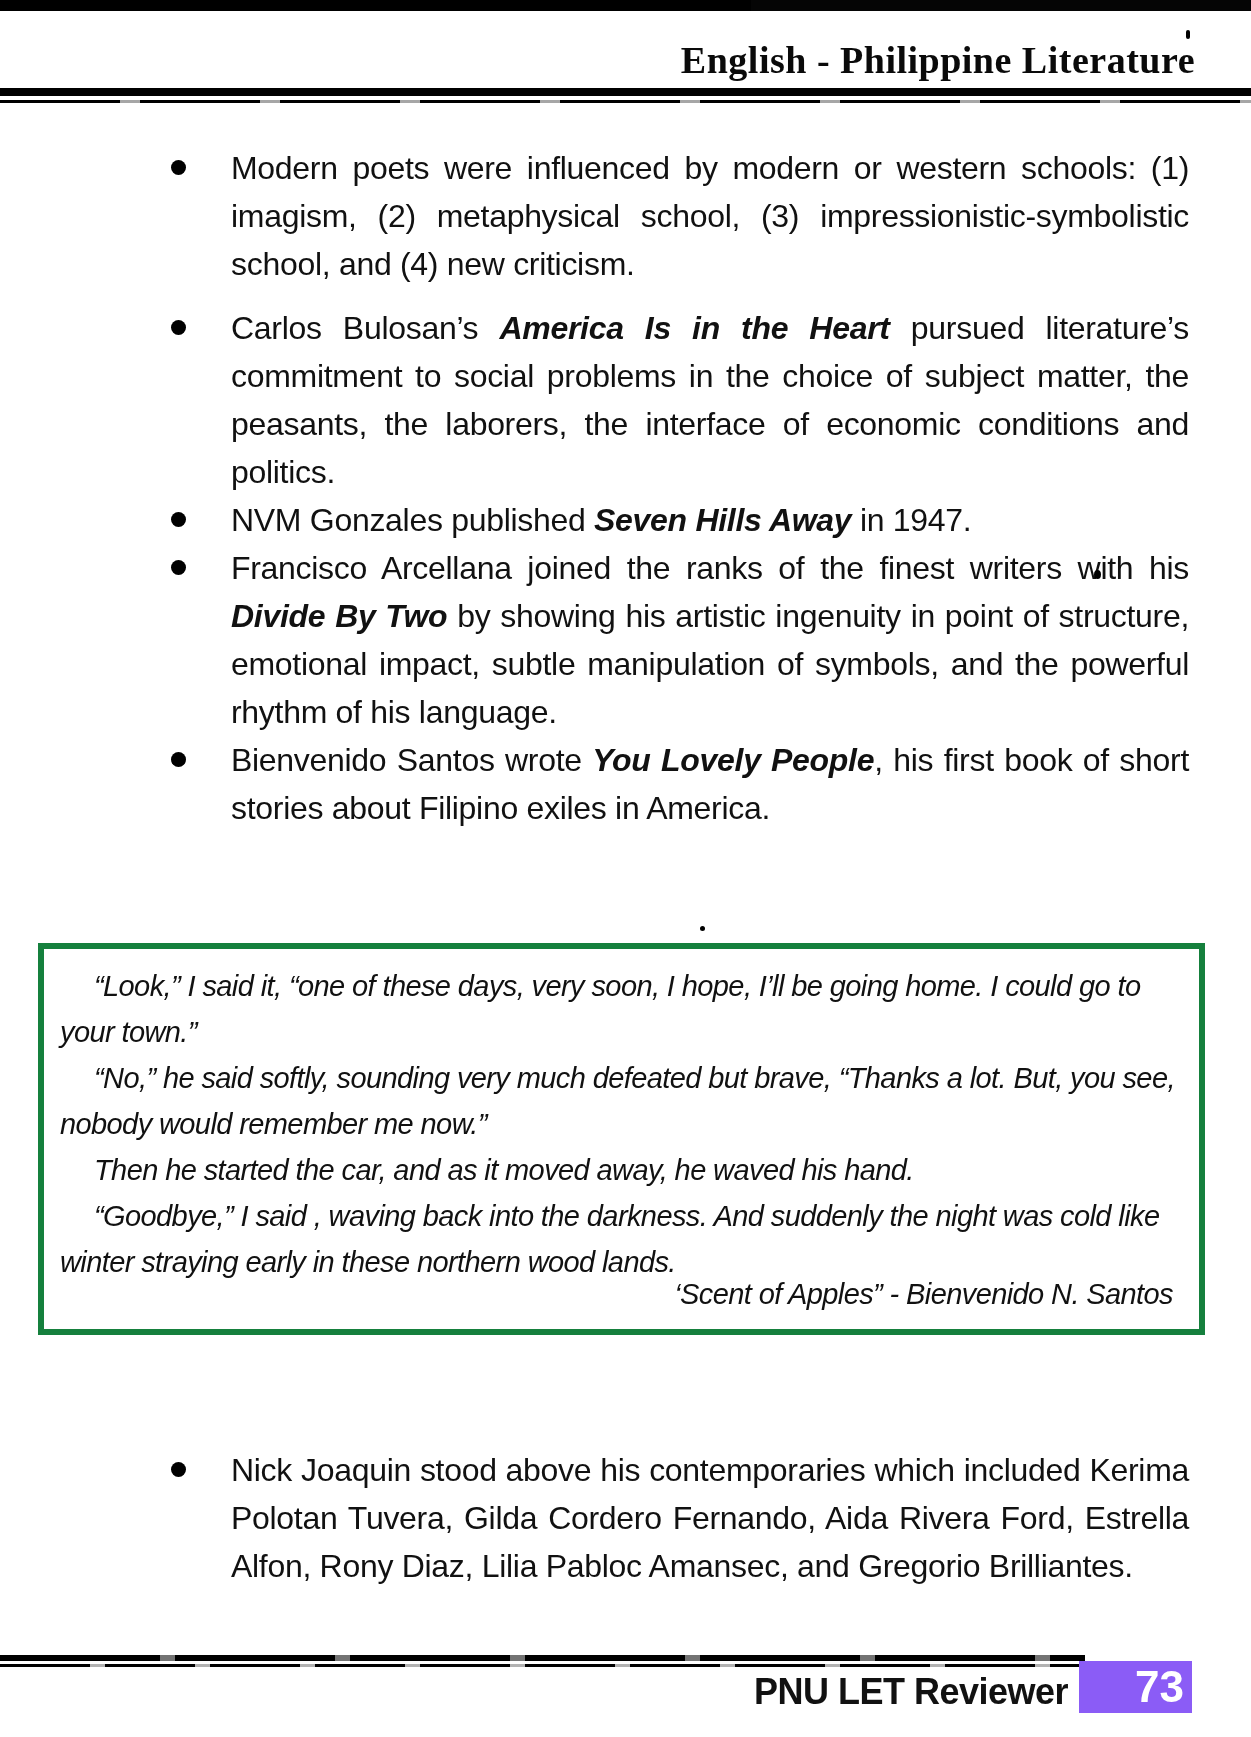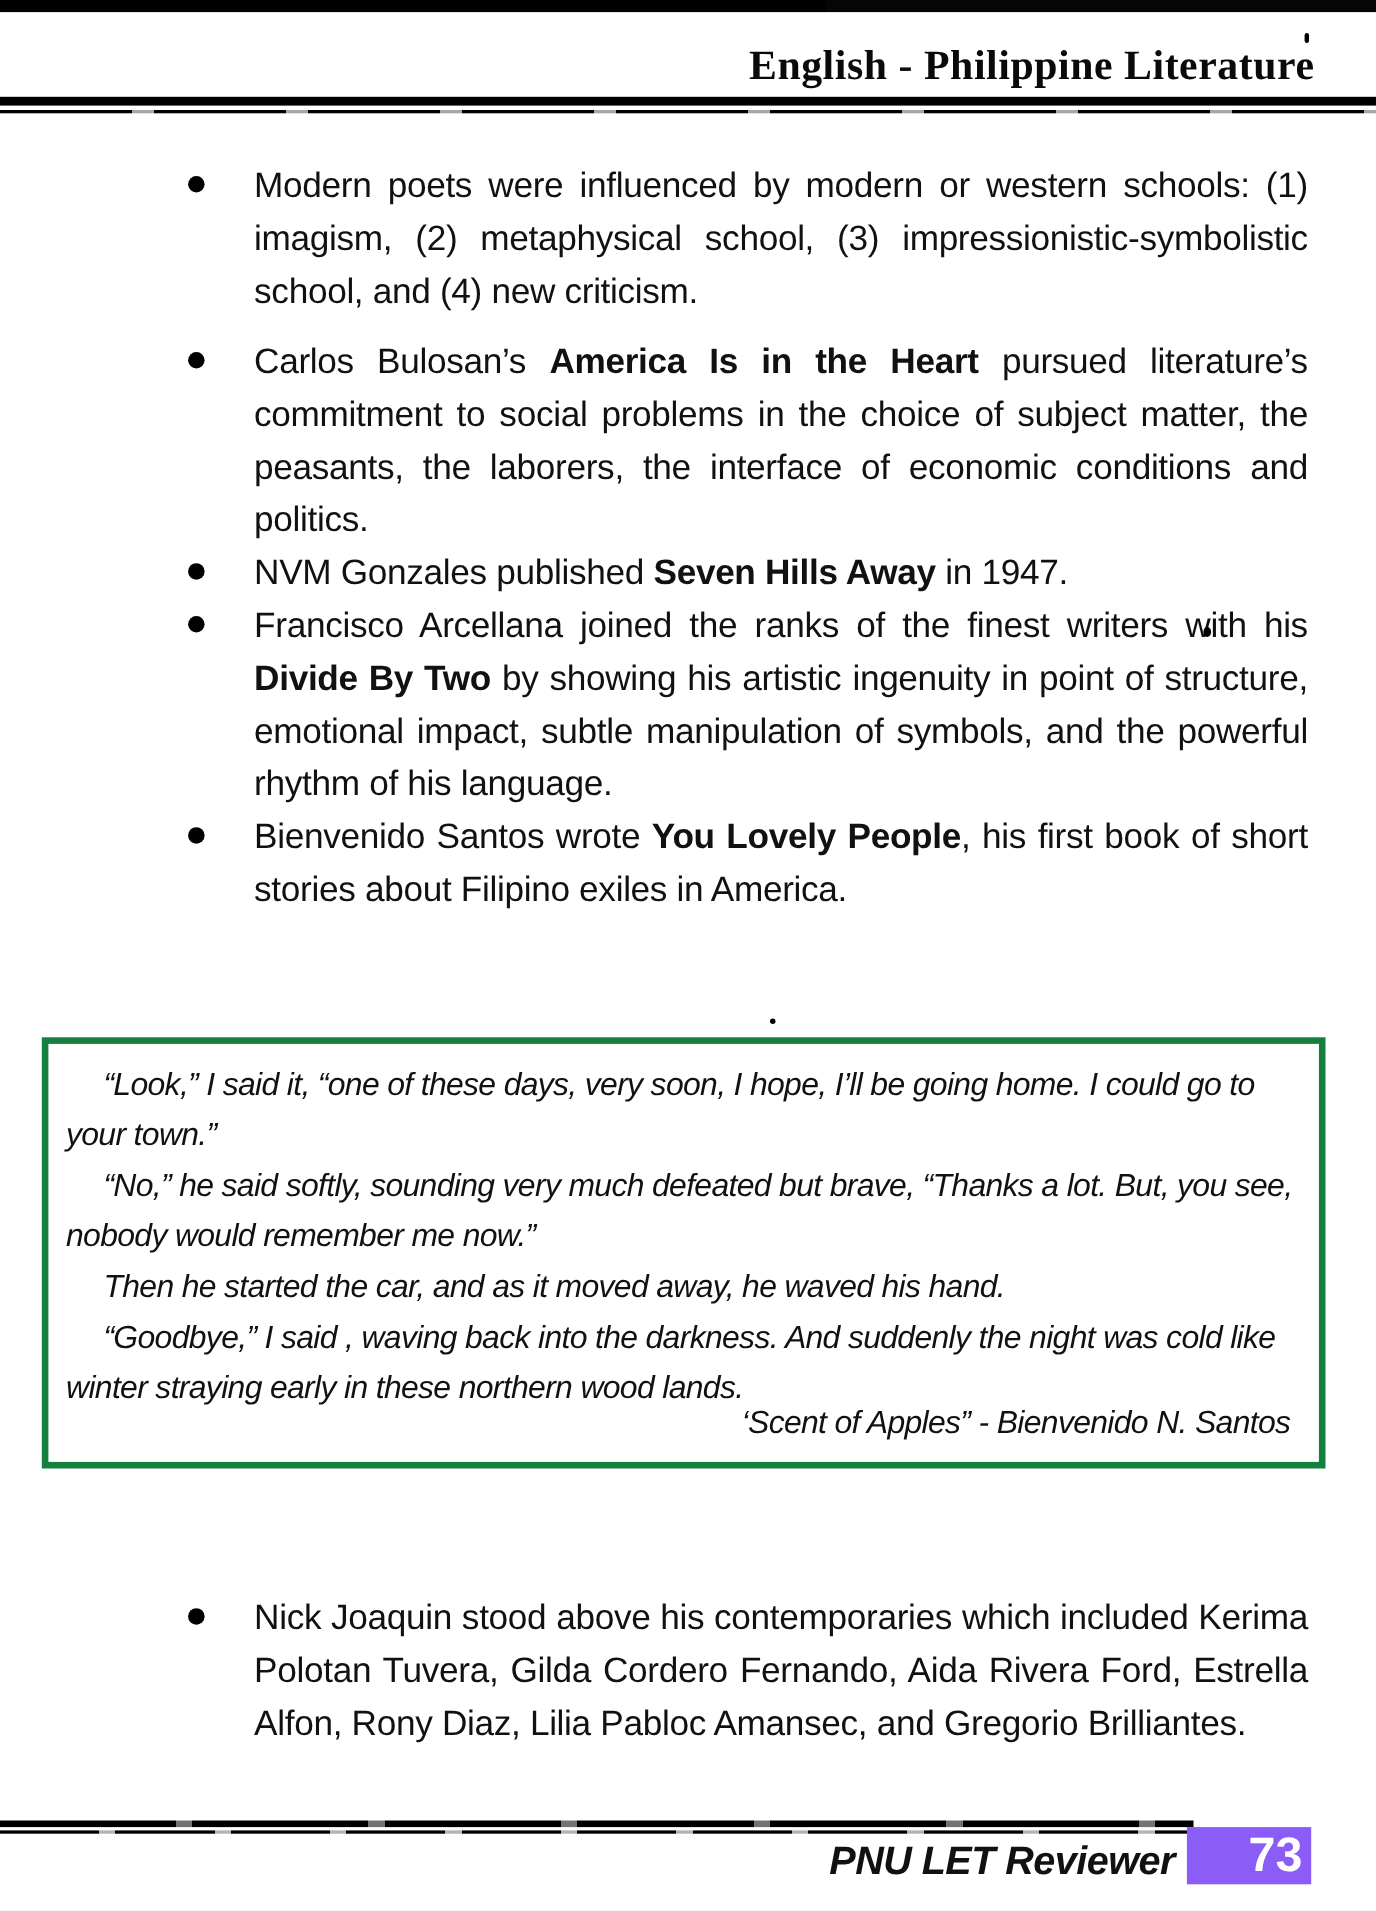--- a/index.html
+++ b/index.html
@@ -44,21 +44,21 @@
   ul.bullets li { position:relative; padding-left:65px; margin:0; }
   .dot {
     position:absolute; left:5px; top:16px;
     width:15px; height:15px; border-radius:50%;
     background:#000; display:block;
   }
   .section-heading {
     margin:48px 0 0 5px; font-size:32px; line-height:48px;
     text-align:left; letter-spacing:-0.3px;
   }
-  .seg-title { font-weight:bold; }
+  .seg-title { font-weight:bold; font-style:italic; }
 
   
   .quote-box {
     position:absolute; left:38px; top:943px; width:1167px; height:392px;
     border:6px solid #15803d; box-sizing:border-box;
     padding:14px 20px 12px 16px;
     font-style:italic; font-size:29px; line-height:46px; letter-spacing:-0.6px;
   }
   .quote-box p { margin:0; text-indent:34px; text-align:left; }
   .quote-attribution {
@@ -77,21 +77,21 @@
   .rule-thick-bottom {
     position:absolute; top:1655px; left:0; width:1085px; height:6px;
     background:repeating-linear-gradient(90deg,#000 0 160px, rgba(0,0,0,.55) 160px 175px);
   }
   .rule-thin-bottom {
     position:absolute; top:1664px; left:0; width:1085px; height:3px;
     background:repeating-linear-gradient(90deg,#000 0 90px, rgba(0,0,0,.3) 90px 105px);
   }
   .footer-label {
     position:absolute; top:1671px; right:183px;
-    font-weight:bold; font-size:36px; letter-spacing:-0.5px; white-space:nowrap;font-style:italic;
+    font-weight:bold; font-size:36px; letter-spacing:-0.5px; white-space:nowrap;
   }
   .page-number-box {
     position:absolute; left:1079px; top:1661px; width:113px; height:52px;
     background:#8b5cf6; color:#fff; box-sizing:border-box;
     font-weight:bold; font-size:44px; line-height:52px;
     text-align:right; padding-right:8px;
   }
 
   
   .artifact { position:absolute; background:#000; border-radius:50%; }

